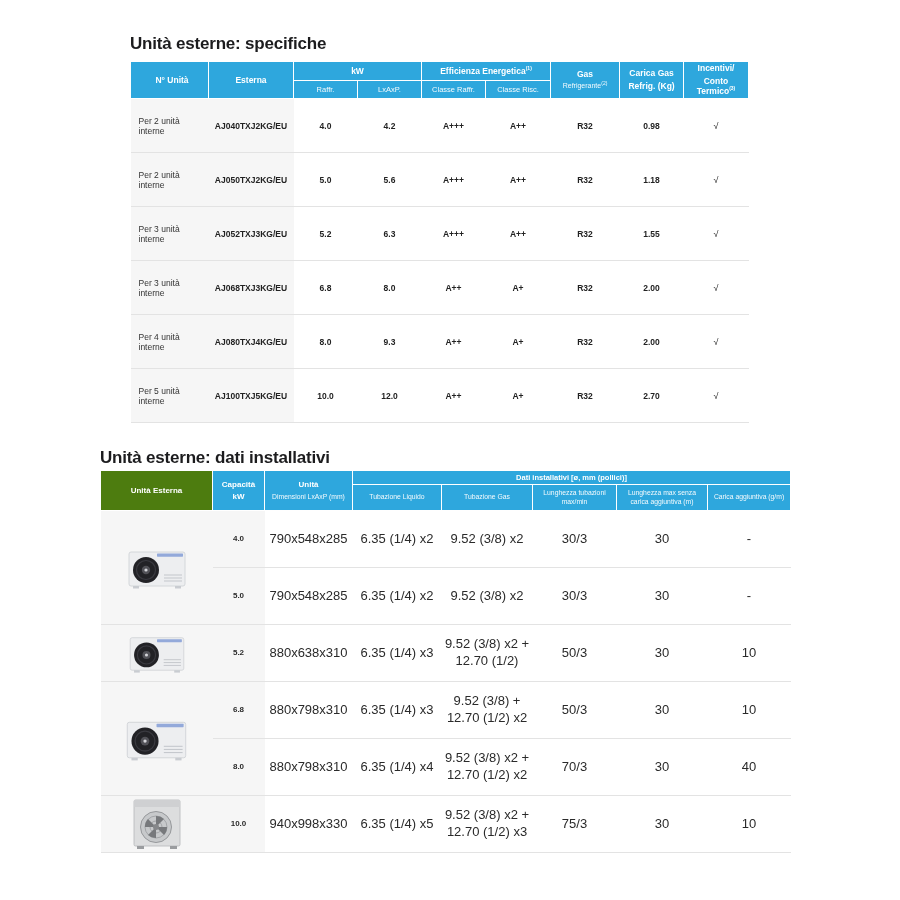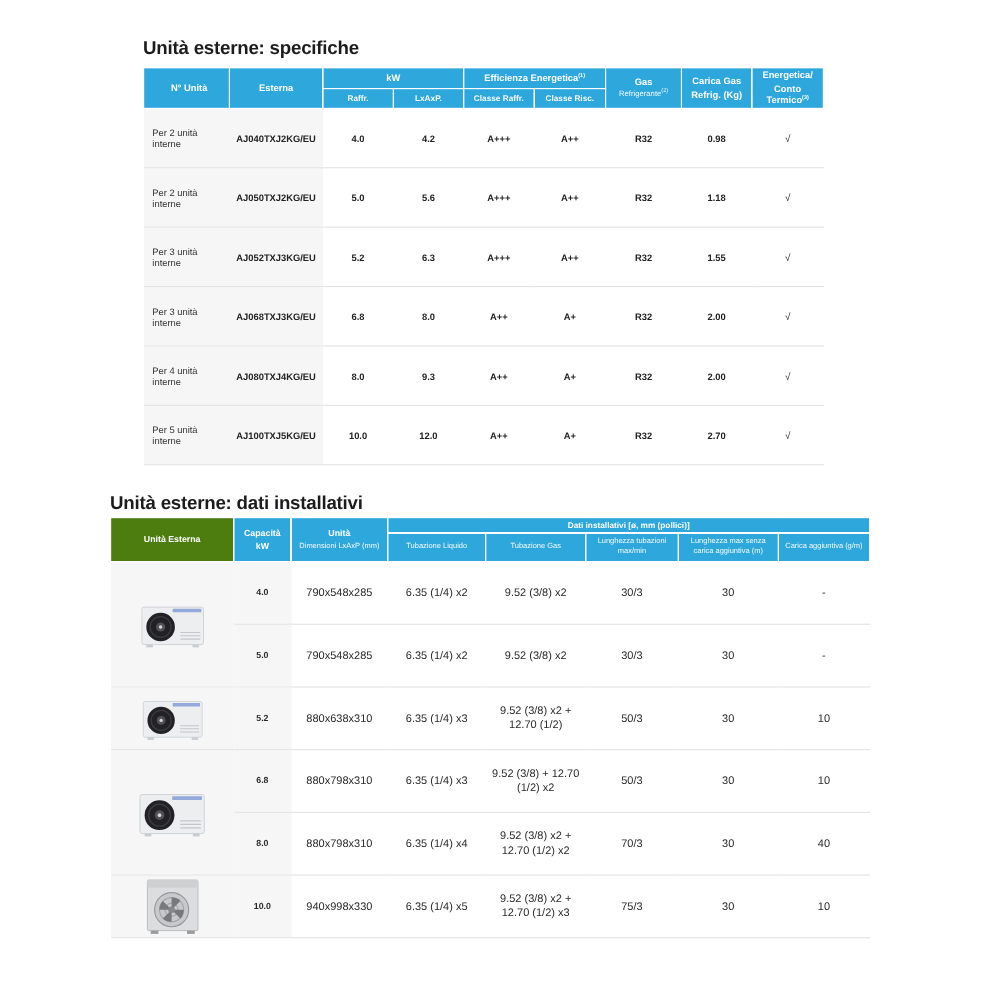--- a/index.html
+++ b/index.html
@@ -13,21 +13,21 @@
   .sec2 .title{margin-bottom:2px;}
 
   table{border-collapse:collapse;table-layout:fixed;width:100%;border-bottom:1px solid #e3e3e3;}
   th,td{padding:2px 3px;vertical-align:middle;text-align:center;overflow:hidden;}
 
   
   thead th{background:#2ea7dd;color:#fff;border:1px solid #fff;font-weight:700;}
   .t1 thead tr.hr1{height:17px;}
   .t1 thead tr.hr2{height:16px;}
   .t1 thead th{font-size:8.5px;}
-  .t1 thead th.h-subcell{font-size:7.5px;font-weight:700;color:rgba(255,255,255,.95);}
+  .t1 thead th.h-subcell{font-size:7.5px;font-weight:400;color:rgba(255,255,255,.95);}
   .hstack{display:flex;flex-direction:column;align-items:center;justify-content:center;gap:3px;}
   .h-main{font-size:8.5px;font-weight:700;line-height:1.15;}
   .h-sub{font-size:7px;font-weight:400;color:rgba(255,255,255,.95);line-height:1.2;}
   sup{font-size:5px;vertical-align:super;line-height:0;}
 
   
   tbody tr{height:54px;}
   tbody td{font-size:8.5px;color:#222;}
   tbody tr + tr td{border-top:1px solid #e3e3e3;}
   .t1 td.c-name{background:#f6f6f6;text-align:left;padding-left:8px;font-weight:400;color:#333;}
@@ -37,21 +37,21 @@
 
   
   .t2 thead tr.hr1{height:14px;}
   .t2 thead tr.hr2{height:26px;}
   .t2 thead th.th-light{background:#4d7c0f;font-size:8px;}
   .t2 thead th.th-strip{font-size:7.5px;}
   .t2 thead th.h-subcell{font-size:6.8px;font-weight:400;color:rgba(255,255,255,.95);line-height:1.25;}
   .t2 .h-main{font-size:8px;}
   .t2 .h-sub{font-size:6.8px;}
   .t2 tbody tr{height:57px;}
-  .t2 tbody td{font-size:10px;font-weight:400;color:#2a2a2a;line-height:1.3;}
+  .t2 tbody td{font-size:13px;font-weight:400;color:#2a2a2a;line-height:1.3;}
   .t2 td.c-img{background:#f6f6f6;}
   .t2 td.c-cap{background:#f6f6f6;font-weight:700;font-size:8px;}
   .unit-svg{display:block;margin:0 auto;}
 </style>
 </head>
 <body>
 
 <div class="page">
 
   <div class="section sec1">
@@ -81,21 +81,21 @@
             </div>
           </th>
           <th rowspan="2">
             <div class="hstack">
               <span class="h-main">Carica Gas</span>
               <span class="h-main">Refrig. (Kg)</span>
             </div>
           </th>
           <th rowspan="2">
             <div class="hstack">
-              <span class="h-main">Energetica/</span>
+              <span class="h-main">Incentivi/</span>
               <span class="h-main"><span>Conto Termico</span><sup>(3)</sup></span>
             </div>
           </th>
         </tr>
         <tr class="hr2">
           <th class="h-subcell">Raffr.</th>
           <th class="h-subcell">LxAxP.</th>
           <th class="h-subcell">Classe Raffr.</th>
           <th class="h-subcell">Classe Risc.</th>
         </tr>

